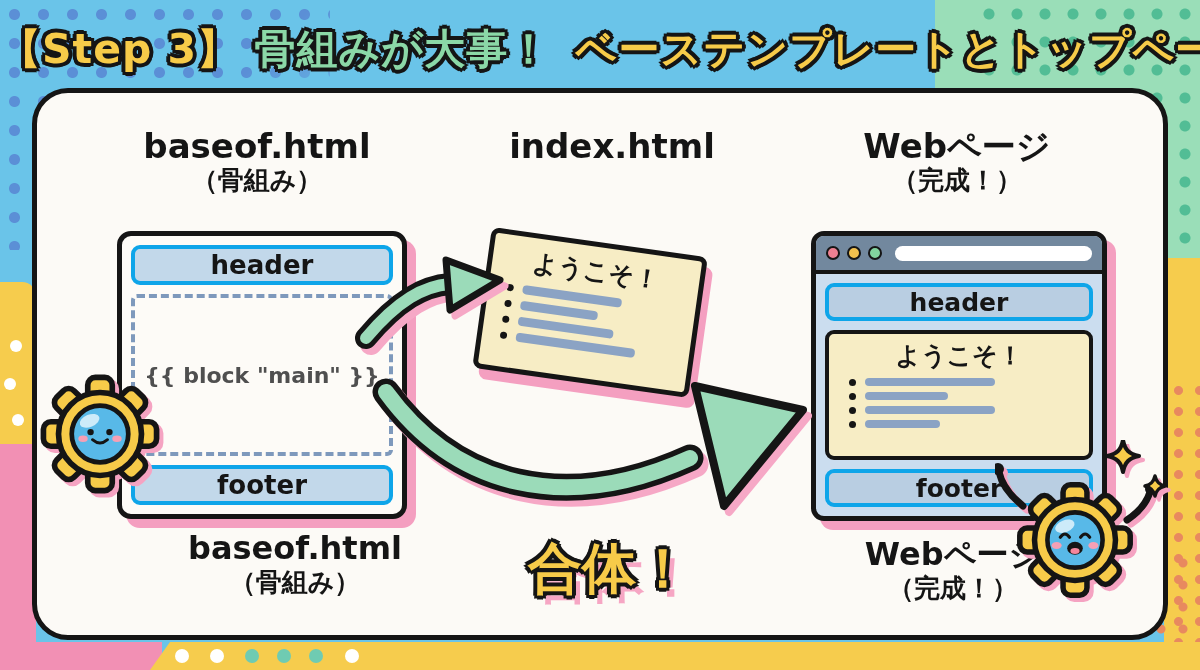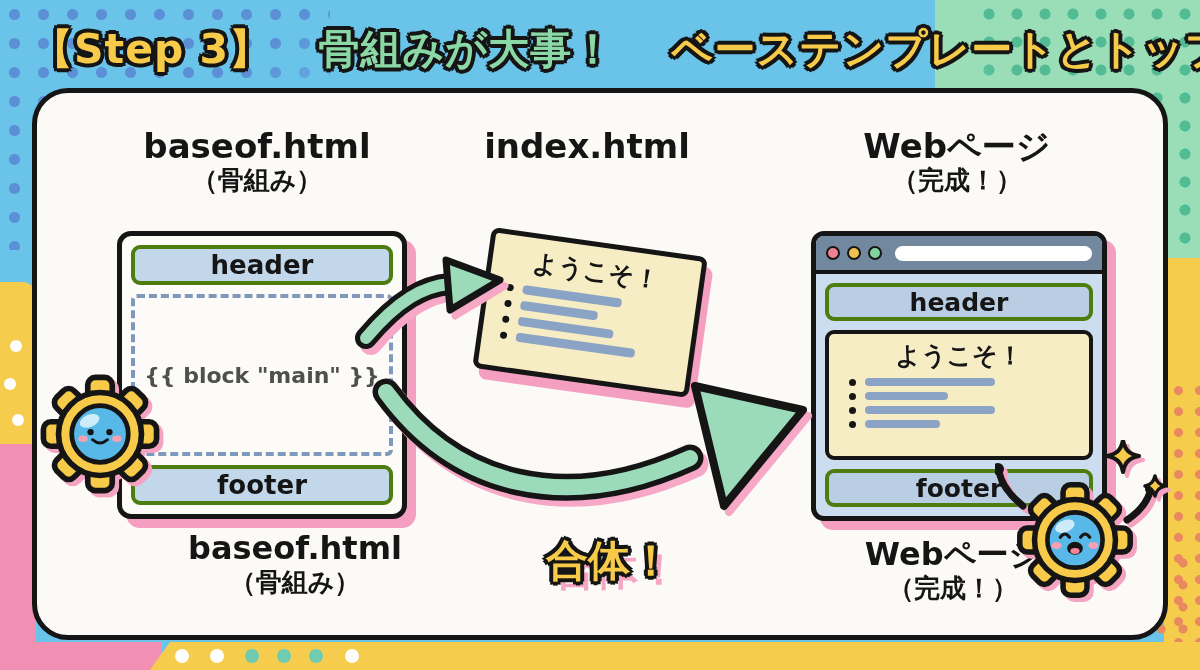--- a/index.html
+++ b/index.html
@@ -27,47 +27,47 @@
   .bg-pink-bottom{left:0;top:642px;width:162px;height:28px;background:#F290B4;}
   .bg-yellow-strip{left:150px;top:642px;width:1050px;height:28px;background:#F6CC4D;
     clip-path:polygon(20px 0,100% 0,100% 100%,0 100%);}
   .strip-dot{top:649px;width:14px;height:14px;border-radius:50%;}
   .wdot{background:#FFFFFF;} .tdot{background:#6FCBB2;}
   .blobdot{width:12px;height:12px;border-radius:50%;background:#fff;}
 
   
   .banner{left:0;top:22px;width:1200px;text-align:center;font-size:41px;letter-spacing:1px;white-space:nowrap;}
   .ol{text-shadow:4px 0 0 #151515,-4px 0 0 #151515,0 4px 0 #151515,0 -4px 0 #151515,
-      3px 3px 0 #151515,-3px 3px 0 #151515,3px -3px 0 #151515,-3px -3px 0 #151515;padding-left:32px;}
+      3px 3px 0 #151515,-3px 3px 0 #151515,3px -3px 0 #151515,-3px -3px 0 #151515;}
   .ty{color:#F7CB49;} .tm{color:#8BD8A7;}
 
   
   .card{left:32px;top:88px;width:1136px;height:552px;background:#FCFAF6;border:5px solid #151515;border-radius:36px;box-sizing:border-box;}
   .colhead{position:absolute;width:340px;text-align:center;line-height:1.15;}
   .colhead .t{font-size:34px;} .colhead .s{font-size:26px;}
   .caption{position:absolute;width:340px;text-align:center;line-height:1.2;}
   .caption .t{font-size:32px;} .caption .s{font-size:26px;}
 
   
   .skel{left:80px;top:138px;width:290px;height:288px;background:#FDFBF7;border:5px solid #151515;border-radius:14px;
         box-shadow:9px 9px 0 #F49FC0;box-sizing:border-box;padding:9px;display:flex;flex-direction:column;}
-  .bar{background:#C2D8EA;border:4px solid #4d7c0f;border-radius:9px;height:40px;display:flex;align-items:center;justify-content:center;
+  .bar{background:#C2D8EA;border:4px solid #0ea5e9;border-radius:9px;height:40px;display:flex;align-items:center;justify-content:center;
        font-size:26px;box-sizing:border-box;flex:0 0 auto;}
   .dashed{flex:1 1 auto;margin:9px 0;border:4px dashed #7E99BC;border-radius:6px;display:flex;align-items:center;justify-content:center;
           font-size:22px;color:#4F4F4F;}
 
   
   .notecard{left:455px;top:134px;width:218px;height:142px;background:#F7EDC5;border:5px solid #151515;border-radius:8px;
             box-shadow:7px 10px 0 #F49FC0;box-sizing:border-box;transform:rotate(8deg);transform-origin:top left;padding:8px 12px;}
   .notecard .hd{text-align:center;font-size:25px;margin-bottom:6px;}
   .prow{display:flex;align-items:center;margin:7px 0 0 6px;}
   .prow .dot{width:7px;height:7px;border-radius:50%;background:#151515;margin-right:9px;flex:0 0 auto;}
   .prow .ln{height:9px;border-radius:4px;background:#8BA3C4;}
 
-  .merge{position:absolute;left:402px;top:440px;width:340px;text-align:center;font-size:42px;color:#F7CB49;
+  .merge{position:absolute;left:402px;top:440px;width:340px;text-align:center;font-size:54px;color:#F7CB49;
     text-shadow:4px 0 0 #151515,-4px 0 0 #151515,0 4px 0 #151515,0 -4px 0 #151515,
       3px 3px 0 #151515,-3px 3px 0 #151515,3px -3px 0 #151515,-3px -3px 0 #151515,8px 9px 0 #F6A6C4;}
 
   
   .browser{left:774px;top:138px;width:296px;height:290px;background:#CBDDEF;border:5px solid #151515;border-radius:13px;
            box-shadow:9px 9px 0 #F49FC0;box-sizing:border-box;display:flex;flex-direction:column;overflow:hidden;}
   .titlebar{background:#72889E;border-bottom:4px solid #151515;height:34px;display:flex;align-items:center;padding:0 10px;flex:0 0 auto;}
   .wbtn{width:14px;height:14px;border-radius:50%;border:2.5px solid #151515;box-sizing:border-box;margin-right:7px;}
   .addr{flex:1;height:15px;background:#fff;border-radius:8px;margin-left:6px;}
   .bbody{flex:1;padding:9px;display:flex;flex-direction:column;}
@@ -112,21 +112,21 @@
     <span class="ol tm">骨組みが大事！</span>
     <span class="ol ty" style="margin-left:10px;">ベーステンプレートとトップページ</span>
   </div>
 
   <div class="abs card">
 
     <div class="colhead" style="left:50px;top:34px;">
       <div class="t">baseof.html</div>
       <div class="s">（骨組み）</div>
     </div>
-    <div class="colhead" style="left:380px;top:34px;">
+    <div class="colhead" style="left:405px;top:34px;">
       <div class="t">index.html</div>
     </div>
     <div class="colhead" style="left:750px;top:34px;">
       <div class="t">Webページ</div>
       <div class="s">（完成！）</div>
     </div>
 
     <div class="abs skel">
       <div class="bar">
         <span>header</span>

